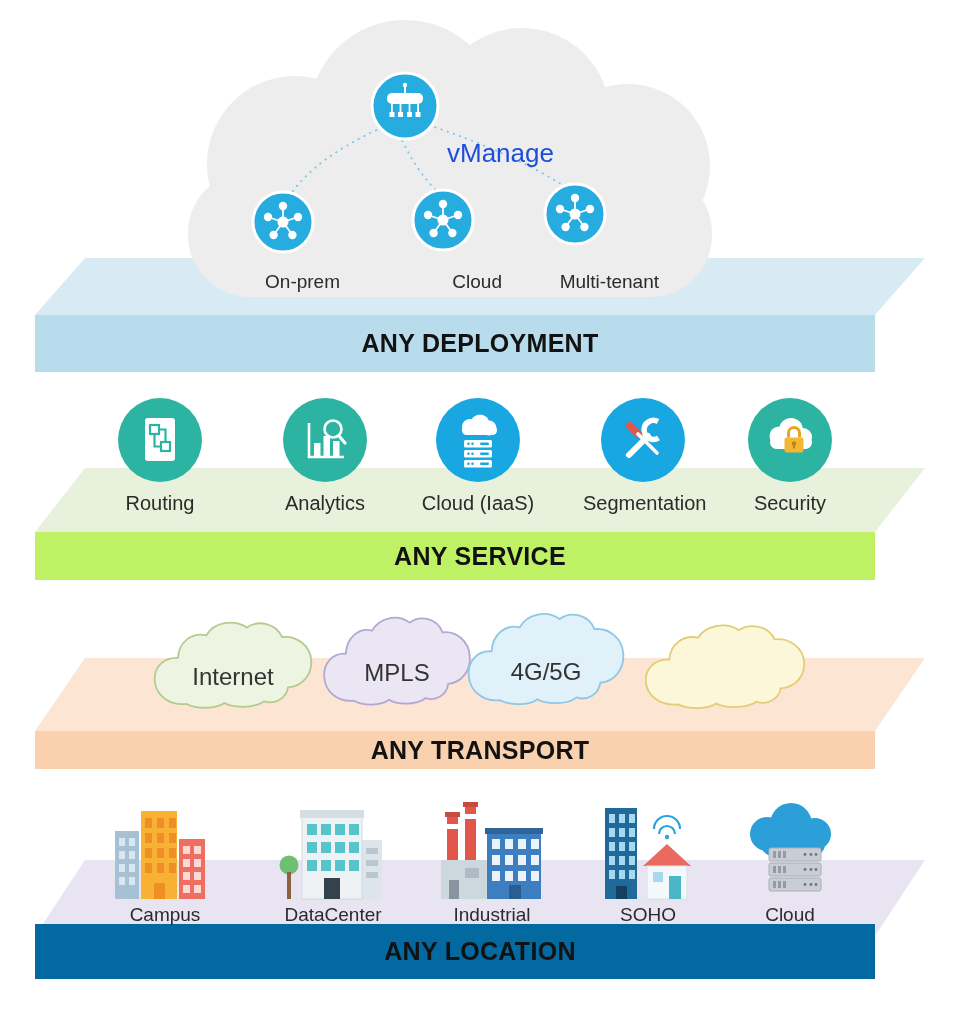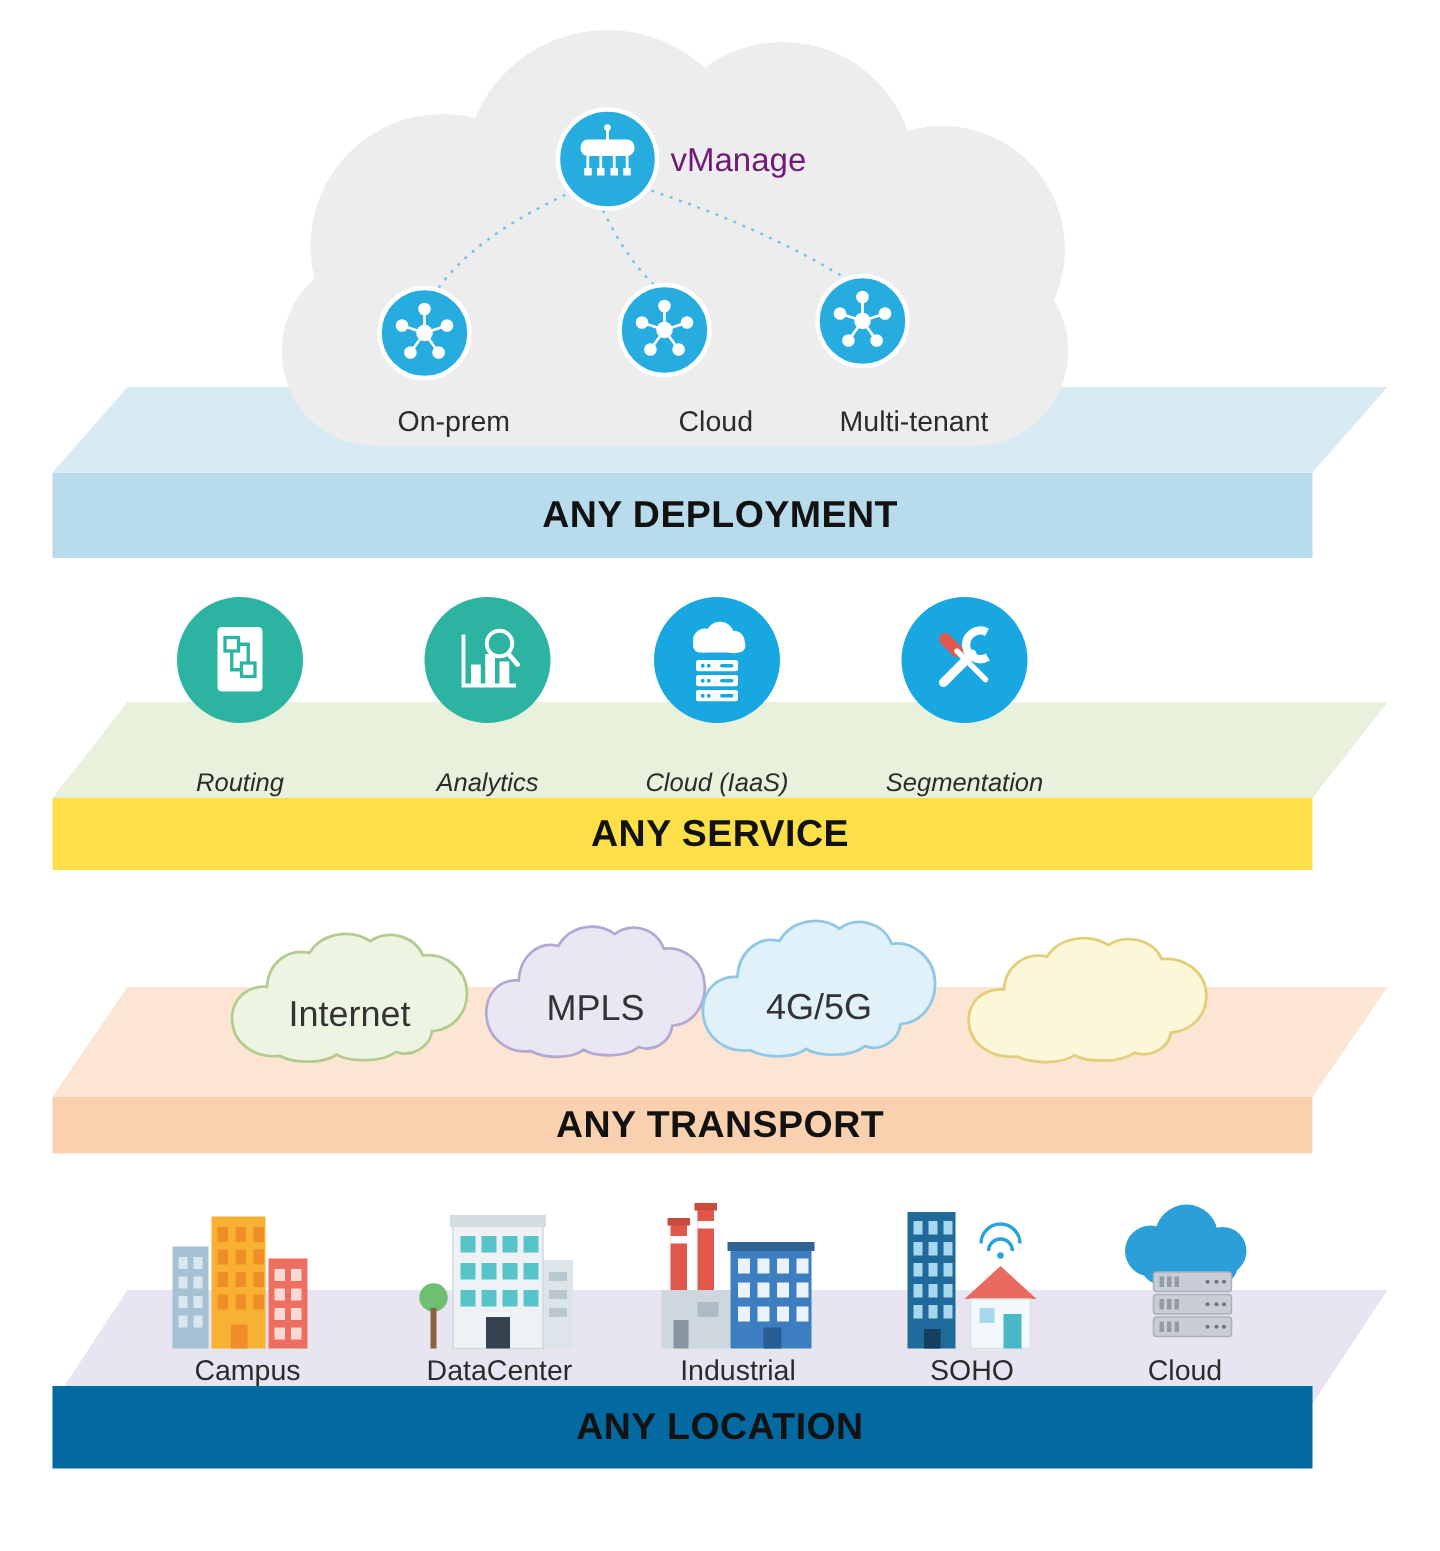--- a/index.html
+++ b/index.html
@@ -17,25 +17,25 @@
     position:absolute;left:0;width:840px;
     display:flex;align-items:center;justify-content:center;
   }
   .band-label{
     font-weight:bold;font-size:25px;letter-spacing:.3px;color:#121212;
     transform:translateX(25px);white-space:nowrap;
   }
   
   .header-art{position:absolute;left:170px;top:16px;}
   .hdr-label{position:absolute;text-align:right;font-size:19px;color:#2b2b2b;}
-  .vmanage-label{position:absolute;font-size:22px;color:#701a75;}
+  .vmanage-label{position:absolute;font-size:26px;color:#1d4ed8;margin-top:44px;}
   
   .svc-item{position:absolute;top:396px;width:120px;text-align:center;}
   .svc-item svg{display:block;margin:0 auto;}
-  .svc-label{margin-top:28px;font-size:17px;color:#2b2b2b;font-style:italic;}
+  .svc-label{margin-top:8px;font-size:20px;color:#2b2b2b;}
   
   .cloud-item{position:absolute;}
   .cloud-item svg{position:absolute;left:0;top:0;width:100%;height:100%;}
   .cloud-label{
     position:absolute;left:0;right:0;top:60%;transform:translateY(-50%);
     text-align:center;font-size:24px;color:#333;
   }
   
   .loc-item{position:absolute;top:798px;width:130px;text-align:center;}
   .loc-item svg{display:block;margin:0 auto;}
@@ -70,21 +70,21 @@
 
   <div class="slab" style="top:258px;height:114px">
     <div class="slab-top" style="height:57px;background:#d8ebf5"></div>
     <div class="slab-front" style="top:57px;height:57px;background:#b9dcec">
       <span class="band-label">ANY DEPLOYMENT</span>
     </div>
   </div>
 
   <div class="slab" style="top:468px;height:112px">
     <div class="slab-top" style="height:64px;background:#e8f1db"></div>
-    <div class="slab-front" style="top:64px;height:48px;background:#fde047">
+    <div class="slab-front" style="top:64px;height:48px;background:#bef264">
       <span class="band-label">ANY SERVICE</span>
     </div>
   </div>
 
   <div class="slab" style="top:658px;height:125px">
     <div class="slab-top" style="height:73px;background:#fce5d2"></div>
     <div class="slab-front" style="top:73px;height:38px;background:#f9d1ae">
       <span class="band-label">ANY TRANSPORT</span>
     </div>
   </div>
@@ -191,20 +191,36 @@
     <svg width="88" height="88" viewBox="0 0 88 88">
       <circle cx="44" cy="44" r="42" fill="#18a7e0"></circle>
       <line x1="30" y1="59" x2="49" y2="40" stroke="#ffffff" stroke-width="6" stroke-linecap="round"></line>
       <path d="M59,25.5 A9.5,9.5 0 1 0 59.5,42" fill="none" stroke="#ffffff" stroke-width="5.5"></path>
       <line x1="31" y1="30" x2="39" y2="38" stroke="#e2574c" stroke-width="8" stroke-linecap="round"></line>
       <line x1="39" y1="38" x2="58" y2="57" stroke="#ffffff" stroke-width="3.6" stroke-linecap="round"></line>
     </svg>
     <div class="svc-label">Segmentation</div>
   </div>
 
+  <div class="svc-item" style="left:730px">
+    <svg width="88" height="88" viewBox="0 0 88 88">
+      <circle cx="44" cy="44" r="42" fill="#2db3a2"></circle>
+      <g fill="#ffffff">
+        <circle cx="33" cy="40" r="9.5"></circle>
+        <circle cx="45" cy="34" r="12"></circle>
+        <circle cx="57" cy="41" r="9"></circle>
+        <rect x="24" y="40" width="42" height="13" rx="6.5"></rect>
+      </g>
+      <path d="M42.5,41.5 v-4.5 a5.5,5.5 0 0 1 11,0 v4.5" fill="none" stroke="#e8a41f" stroke-width="3"></path>
+      <rect x="38.5" y="41.5" width="19" height="15" rx="2" fill="#f5b733"></rect>
+      <circle cx="48" cy="47.5" r="2.2" fill="#c08414"></circle>
+      <rect x="46.9" y="48.5" width="2.2" height="4" fill="#c08414"></rect>
+    </svg>
+    <div class="svc-label">Security</div>
+  </div>
 
   <div class="cloud-item" style="left:147px;top:617px;width:172px;height:100px">
     <svg viewBox="0 0 200 115" preserveAspectRatio="none">
       <use href="#tcloud" fill="#edf4e2" stroke="#b4cb8e" stroke-width="1.8"></use>
     </svg>
     <div class="cloud-label">Internet</div>
   </div>
 
   <div class="cloud-item" style="left:317px;top:612px;width:160px;height:102px">
     <svg viewBox="0 0 200 115" preserveAspectRatio="none">

